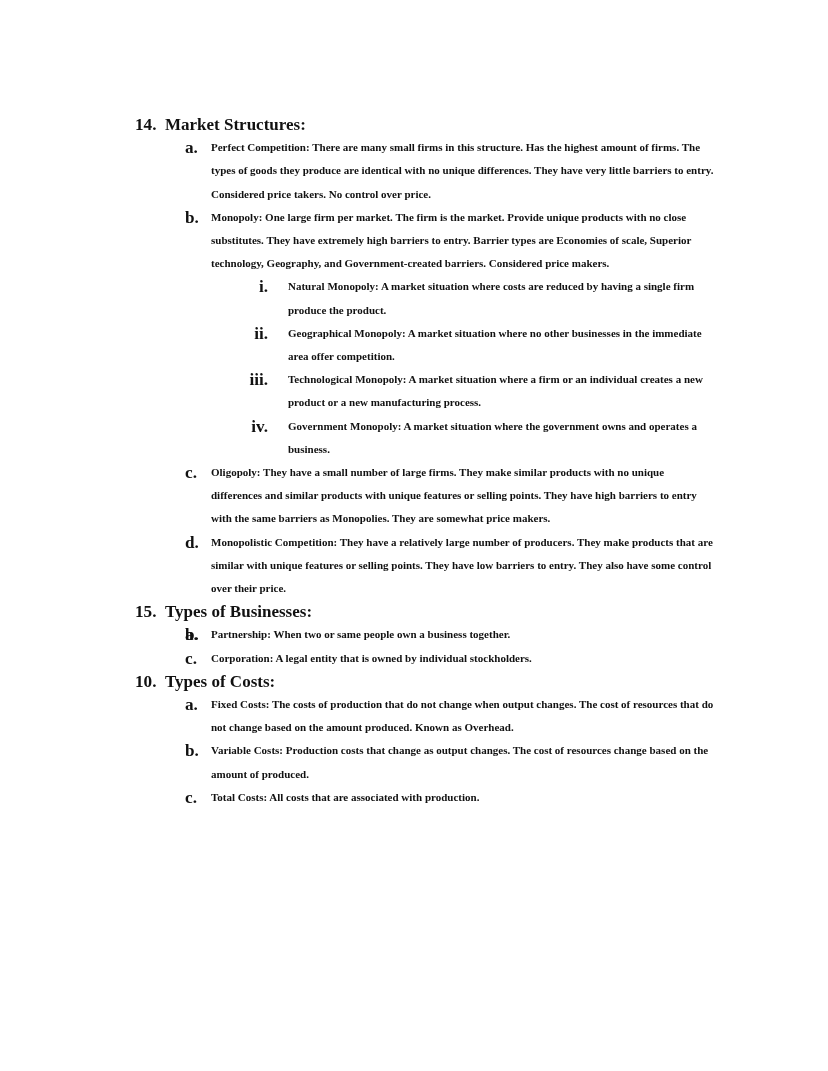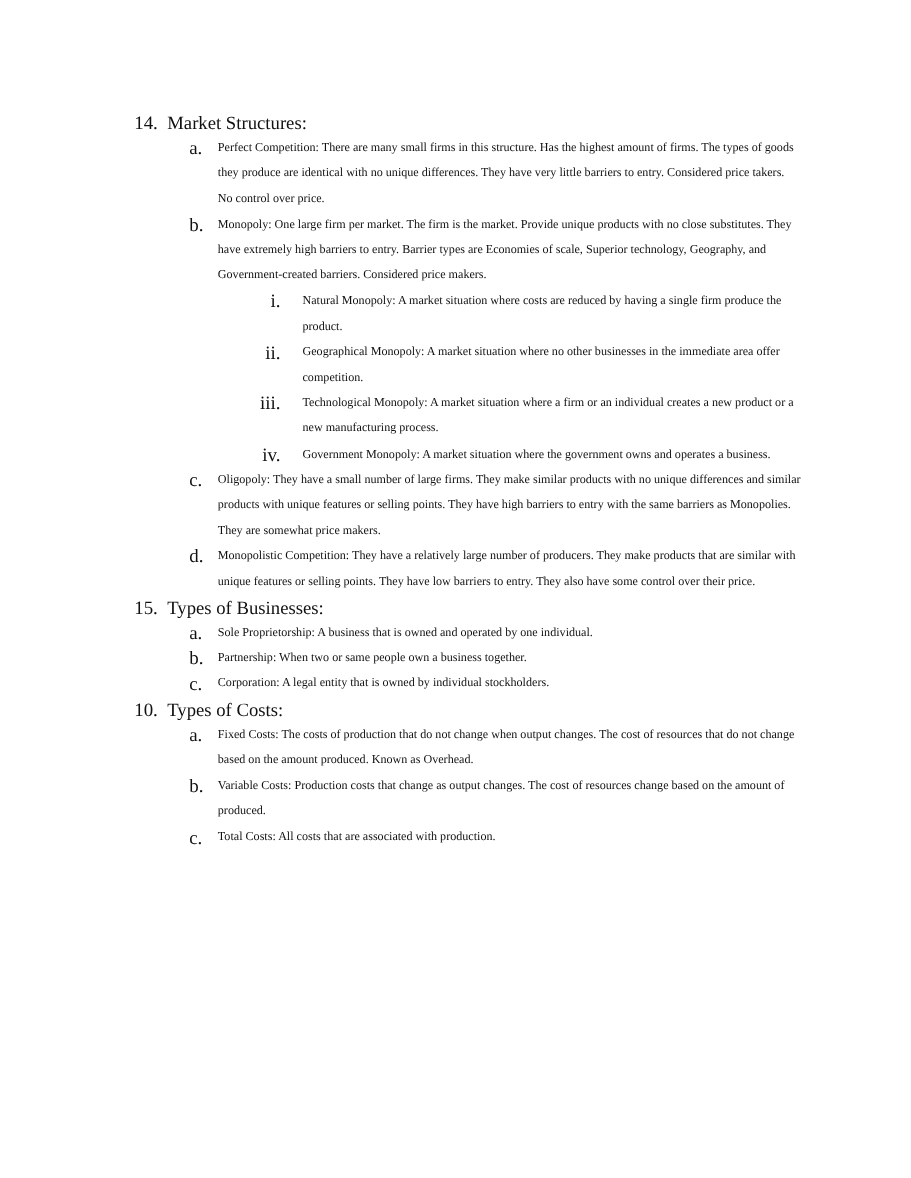--- a/index.html
+++ b/index.html
@@ -26,22 +26,23 @@
   .doc-body {
     position: absolute;
     left: 118px;
     top: 96px;
     width: 614px;
   }
 
   
   ol.level1 {
     list-style: none;
-    margin: 4px;
-    padding: 0;
+    margin: 17px;
+    padding: 0;
+    font-weight: bold;
   }
 
   li.item1 {
     position: relative;
     padding-left: 30px;       
     margin: 0;
   }
   li.item1 > .marker1 {
     position: absolute;
     left: 0;
@@ -157,21 +158,20 @@
         </ol>
       </li>
 
       <li class="item1">
         <span class="marker1">15.</span>
         <span class="heading-text">Types of Businesses:</span>
 
         <ol class="level2">
           <li class="item2">
             <span class="marker2">a.</span>
-            <span class="body-text">Sole Proprietorship: A business that is owned and operated by one individual.</span>
           </li>
           <li class="item2">
             <span class="marker2">b.</span>
             <span class="body-text">Partnership: When two or same people own a business together.</span>
           </li>
           <li class="item2">
             <span class="marker2">c.</span>
             <span class="body-text">Corporation: A legal entity that is owned by individual stockholders.</span>
           </li>
         </ol>

